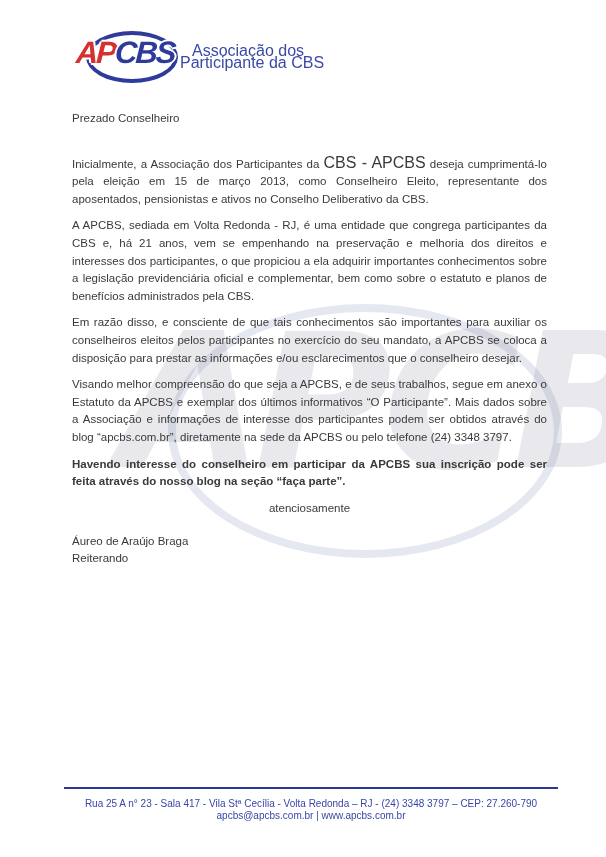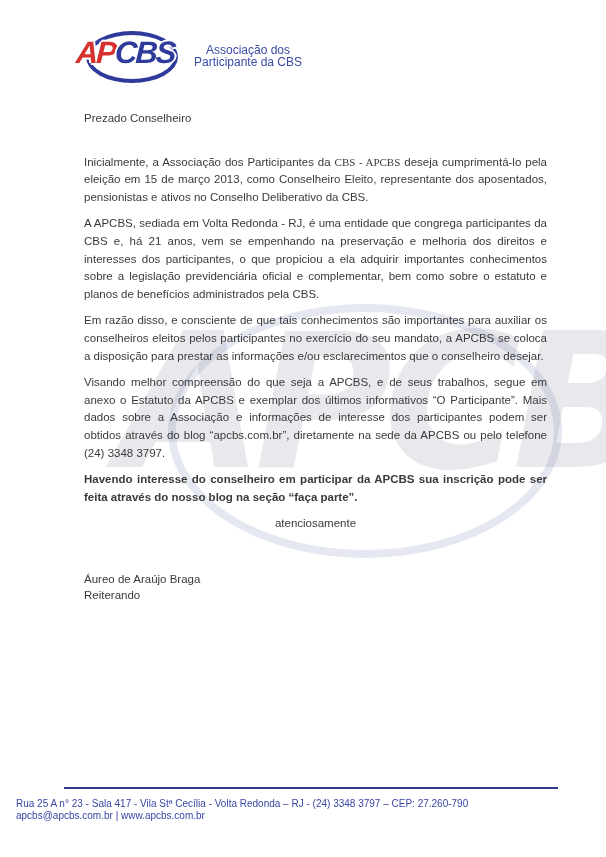--- a/index.html
+++ b/index.html
@@ -39,41 +39,41 @@
     font-weight:bold;font-style:italic;
     font-size:31px;line-height:34px;letter-spacing:-2px;
     transform:skewX(-3deg);
     text-shadow:2px 0 0 #fff,-2px 0 0 #fff,0 2px 0 #fff,0 -2px 0 #fff,1px 1px 0 #fff,-1px -1px 0 #fff;
     white-space:nowrap;
   }
   .logo-word .ap{color:#d6312e;}
   .logo-word .cbs{color:#2e3b9b;}
   .logo-tagline{
     position:absolute;left:104px;top:17px;width:136px;
-    color:#3a4aa5;font-size:12px;line-height:11.5px;text-align:center;
+    color:#3a4aa5;font-size:16px;line-height:11.5px;text-align:center;
     white-space:nowrap;
   }
 
   
   .letter-body{
-    position:absolute;left:84px;right:59px;top:110px;z-index:1;
+    position:absolute;left:72px;right:59px;top:110px;z-index:1;
     color:#3a3a3a;
     font-size:11.5px;line-height:17.6px;
     text-align:justify;
   }
   .letter-body p{margin:0 0 9px 0;}
   .greeting{margin-bottom:26px !important;text-align:left;}
-  .serif{font-family:Liberation Serif, serif;font-size:11px;}
+  .serif{font-family:Liberation Sans, sans-serif;font-size:16px;}
   .b{font-weight:normal;}
   p.bold{font-weight:bold;}
   .closing{margin-top:3px;text-align:center;}
-  .signature{margin-top:38px;text-align:left;line-height:16.5px;}
+  .signature{margin-top:16px;text-align:left;line-height:16.5px;}
 
   
-  .footer{position:absolute;left:16px;right:0;top:787px;z-index:1;}
+  .footer{position:absolute;left:16px;right:0;top:787px;z-index:1;text-align:center;}
   .footer-rule{height:2px;margin:0 48px 9px 48px;background:#2b3990;}
   .footer-line{color:#3946a5;font-size:10px;line-height:11.5px;}
 </style>
 </head>
 <body>
 
 <div class="page">
 
   <div class="watermark">
     <div class="wm-ellipse"></div>

